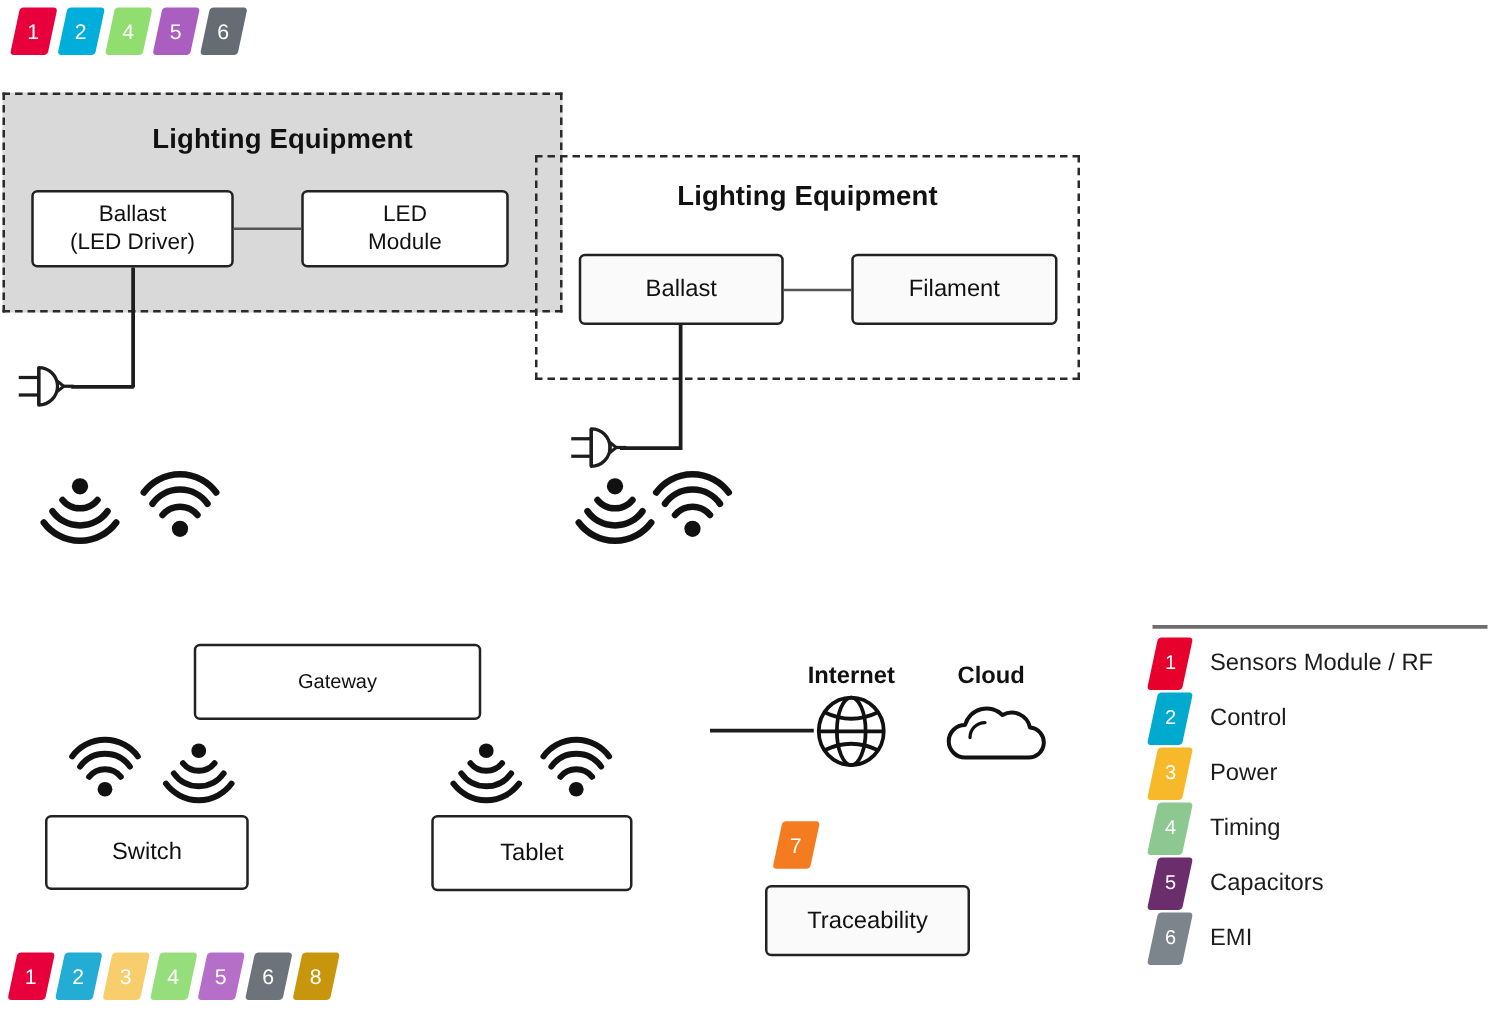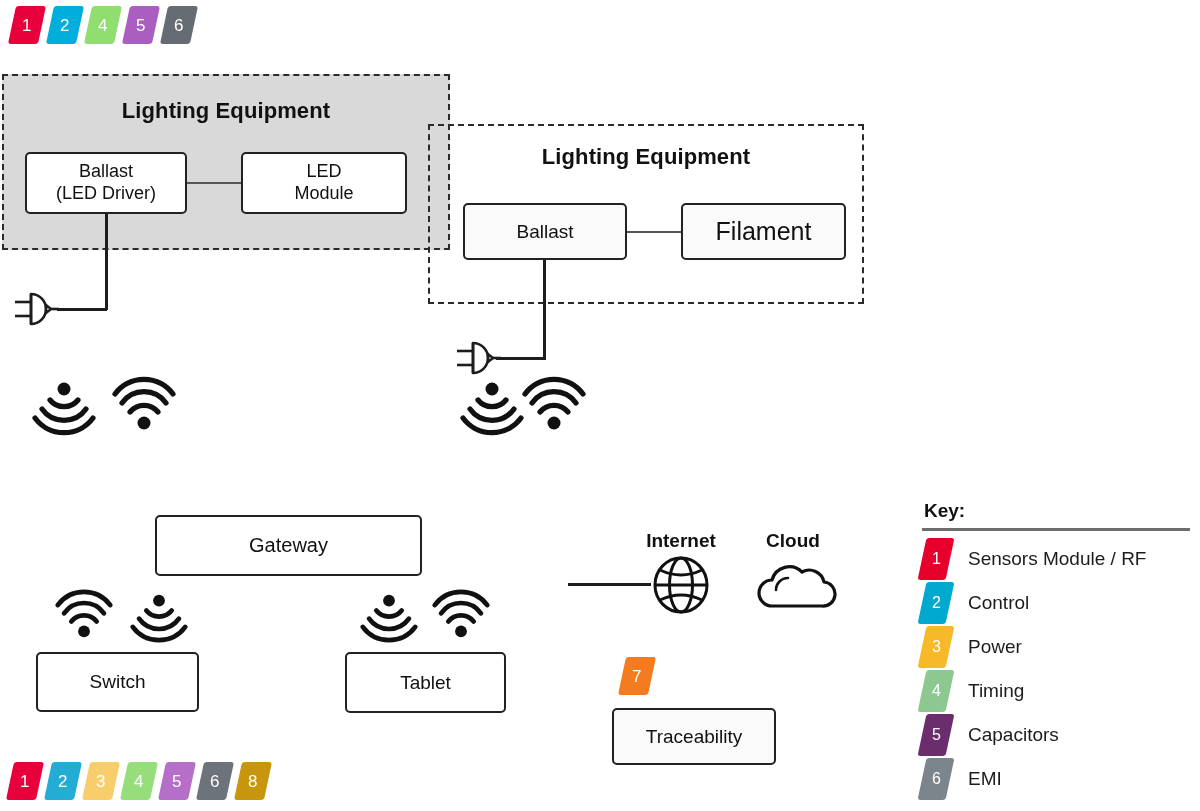--- a/index.html
+++ b/index.html
@@ -137,21 +137,21 @@
       <line x1="38" y1="21" x2="46" y2="21" stroke="#1d1d1d" stroke-width="2.6"></line>
     </svg>
   </div>
 
   <div class="group plain" id="le2" style="left:428px;top:124px;width:436px;height:180px;">
     <div class="group-title" style="top:18px;font-size:22px;">Lighting Equipment</div>
   </div>
   <div class="node" id="le2-ballast" style="left:463px;top:203px;width:164px;height:57px;font-size:19px;">
     <span>Ballast</span>
   </div>
-  <div class="node" id="le2-filament" style="left:681px;top:203px;width:165px;height:57px;font-size:25px;">
+  <div class="node" id="le2-filament" style="left:681px;top:203px;width:165px;height:57px;font-size:19px;">
     <span>Filament</span>
   </div>
   <div class="hline" style="left:627px;top:231px;width:54px;"></div>
   <div class="vline" style="left:543px;top:260px;height:100px;"></div>
   <div class="hline dark" style="left:496px;top:357px;width:49px;"></div>
   <div class="ico" style="left:455px;top:337px;">
     <svg width="52" height="42" viewBox="0 0 52 42">
       <path d="M18 6 A15 15 0 0 1 18 36 L18 6 Z" fill="none" stroke="#1d1d1d" stroke-width="2.6" stroke-linejoin="round"></path>
       <line x1="18" y1="6" x2="18" y2="36" stroke="#1d1d1d" stroke-width="2.6"></line>
       <line x1="2" y1="14" x2="18" y2="14" stroke="#1d1d1d" stroke-width="2.6"></line>
@@ -187,21 +187,21 @@
   </div>
   <div class="ico" style="left:522px;top:380px;">
     <svg width="64" height="52" viewBox="0 0 64 52">
       <circle cx="32" cy="43" r="6.5" fill="#111"></circle>
       <path d="M18 32 A18 18 0 0 1 46 32" fill="none" stroke="#111" stroke-width="5.2" stroke-linecap="round"></path>
       <path d="M10 23 A27 27 0 0 1 54 23" fill="none" stroke="#111" stroke-width="5.2" stroke-linecap="round"></path>
       <path d="M3 14 A36 36 0 0 1 61 14" fill="none" stroke="#111" stroke-width="5.2" stroke-linecap="round"></path>
     </svg>
   </div>
 
-  <div class="node white" id="gateway" style="left:155px;top:515px;width:267px;height:61px;font-size:20px;">
+  <div class="node white" id="gateway" style="left:155px;top:515px;width:230px;height:61px;font-size:16px;">
     <span>Gateway</span>
   </div>
   <div class="node white" id="tablet" style="left:345px;top:652px;width:161px;height:61px;font-size:19px;">
     <span>Tablet</span>
   </div>
   <div class="node white" id="switch" style="left:36px;top:652px;width:163px;height:60px;font-size:19px;">
     <span>Switch</span>
   </div>
 
   <div class="ico" style="left:55px;top:592px;">
@@ -285,21 +285,20 @@
       </div>
       <div class="badge" style="background: rgb(109, 115, 122);">
         <span>6</span>
       </div>
       <div class="badge" style="background: rgb(200, 150, 12);">
         <span>8</span>
       </div>
     </div>
 
   <div id="key-panel">
-    <div id="key-title">Key:</div>
     <div id="key-divider"></div>
     <div id="key-list">
         <div class="key-row">
           <div class="key-badge" style="background: rgb(232, 0, 44);">
             <span>1</span>
           </div>
           <div class="key-label">Sensors Module / RF</div>
         </div>
         <div class="key-row">
           <div class="key-badge" style="background: rgb(0, 169, 206);">

